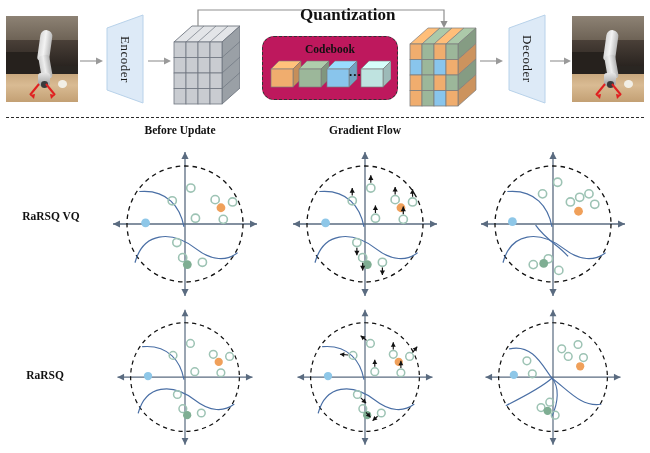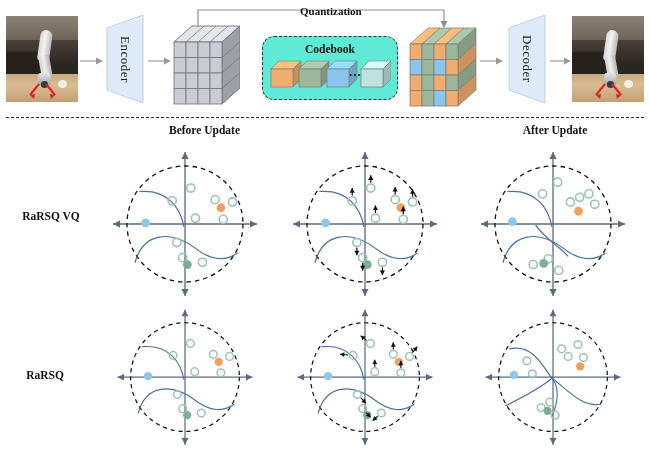--- a/index.html
+++ b/index.html
@@ -44,31 +44,31 @@
   .trap .lbl{
     position:absolute;left:0;top:0;width:100%;height:100%;
     display:flex;align-items:center;justify-content:center;
     font-size:13px;color:#1a1a1a;font-family:"Liberation Serif",serif;
     writing-mode:vertical-rl;letter-spacing:.5px;
   }
 
   .cube{position:absolute;}
   .codebook{
     position:absolute;border:1.4px dashed #333;border-radius:12px;
-    background:#5eead4;
+    background:#be185d;
     text-decoration:underline;
   }
   .cb-title{
     position:absolute;width:100%;text-align:center;top:6px;
     font-size:11.5px;font-weight:bold;color:#111;
   }
   .cb-dots{position:absolute;font-size:13px;font-weight:bold;color:#111;letter-spacing:1px;}
 
   .qlabel{
-    position:absolute;font-size:11px;font-weight:bold;color:#111;
+    position:absolute;font-size:17px;font-weight:bold;color:#111;
     white-space:nowrap;
   }
 
   .divider{position:absolute;left:6px;top:117px;width:638px;height:0;
     border-top:1.3px dashed #2b2b2b;}
 
   
   .colhdr{
     position:absolute;font-size:11.5px;font-weight:bold;color:#111;
     text-align:center;white-space:nowrap;
@@ -237,22 +237,22 @@
         <path d="M33 68 L24 79" stroke="#e02020" stroke-width="2" fill="none"></path>
         <path d="M24 79 l5 -1 l-1 5 z" fill="#e02020"></path>
         <path d="M40 68 L49 79" stroke="#e02020" stroke-width="2" fill="none"></path>
         <path d="M49 79 l-5 -1 l1 5 z" fill="#e02020"></path>
       </svg>
     </div>
   </div>
 
   <div class="divider"></div>
 
-  <div class="colhdr" style="left:120px;top:124px;width:120px;text-align:right;">Before Update</div>
-  <div class="colhdr" style="left:495px;top:124px;width:120px;">After Update</div>
+  <div class="colhdr" style="left:120px;top:124px;width:120px;">Before Update</div>
+  <div class="colhdr" style="left:305px;top:124px;width:120px;">Gradient Flow</div>
 
   <div class="rowlbl" style="left:8px;top:210px;width:86px;">RaRSQ VQ</div>
   <div class="rowlbl" style="left:2px;top:369px;width:86px;">RaRSQ</div>
 
   <div class="panel" style="left:110px;top:146px;">
     <svg class="sphere" width="150" height="160" viewBox="0 0 150 160">
         <line x1="3" y1="78" x2="147" y2="78" stroke="#5a6b80" stroke-width="1.3"></line>
         <line x1="75" y1="6" x2="75" y2="150" stroke="#5a6b80" stroke-width="1.3"></line>
         <polygon points="147,78 140,74.4 140,81.6" fill="#5a6b80"></polygon>
         <polygon points="3,78 10,74.4 10,81.6" fill="#5a6b80"></polygon>

